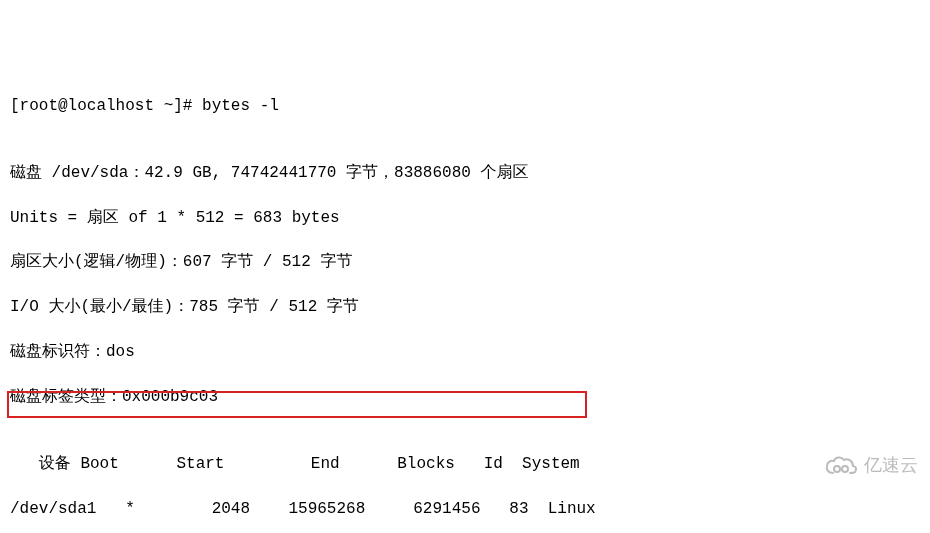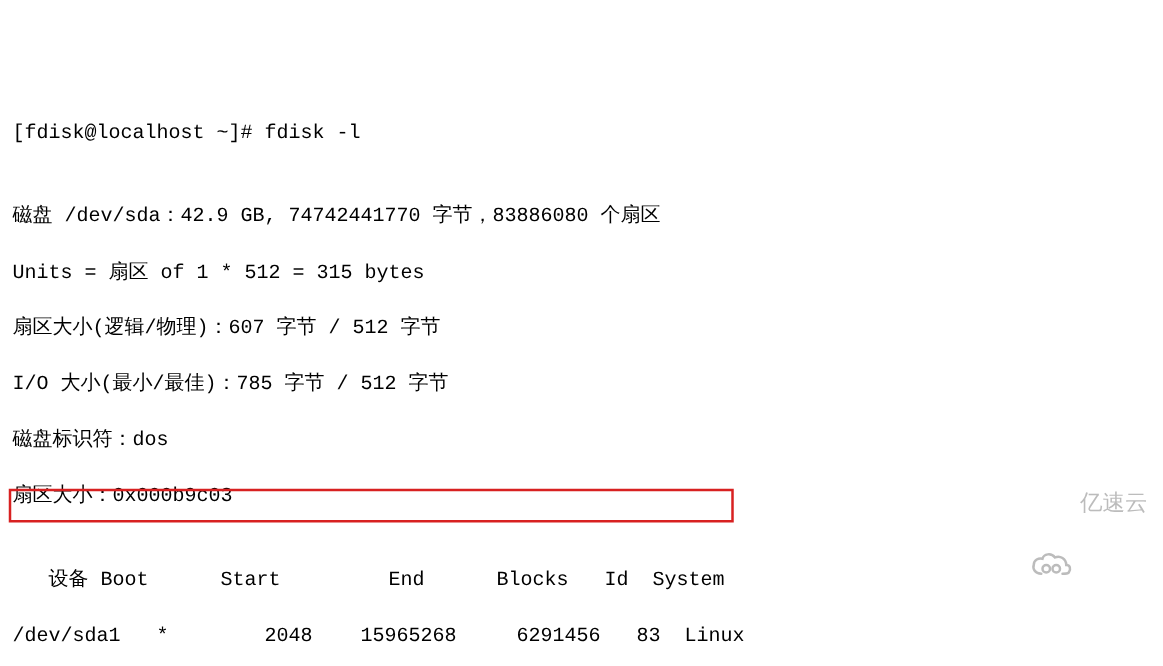--- a/index.html
+++ b/index.html
@@ -20,44 +20,45 @@
       position: absolute;
       left: 7px;
       top: 391px;
       width: 580px;
       height: 27px;
       pointer-events: none;
     }
     .watermark {
       position: absolute;
       right: 12px;
-      bottom: 20px;
+      bottom: 6px;
       font-family: sans-serif;
       color: #bcbcbc;
       font-size: 18px;
       display: flex;
+      align-items: center;
       gap: 6px;
     }
     .watermark svg { display: block; }
     .line { }
     .hdr-row { }
   </style>
 </head>
 <body>
 
 
 
-<div class="line">[fdisk@localhost ~]# fdisk -l</div>
+<div class="line">[root@localhost ~]# bytes -l</div>
 <div class="line"></div>
 <div class="line">磁盘 /dev/sda：42.9 GB, 74742441770 字节，83886080 个扇区</div>
-<div class="line">Units = 扇区 of 1 * 512 = 315 bytes</div>
+<div class="line">Units = 扇区 of 1 * 512 = 683 bytes</div>
 <div class="line">扇区大小(逻辑/物理)：607 字节 / 512 字节</div>
 <div class="line">I/O 大小(最小/最佳)：785 字节 / 512 字节</div>
 <div class="line">磁盘标识符：dos</div>
-<div class="line">扇区大小：0x000b9c03</div>
+<div class="line">磁盘标签类型：0x000b9c03</div>
 <div class="line"></div>
 <div class="line hdr-row">   设备 Boot      Start         End      Blocks   Id  System</div>
 <div class="line">/dev/sda1   *        2048    15965268     6291456   83  Linux</div>
 
 
 
 
 <div class="line"></div>
 
 

